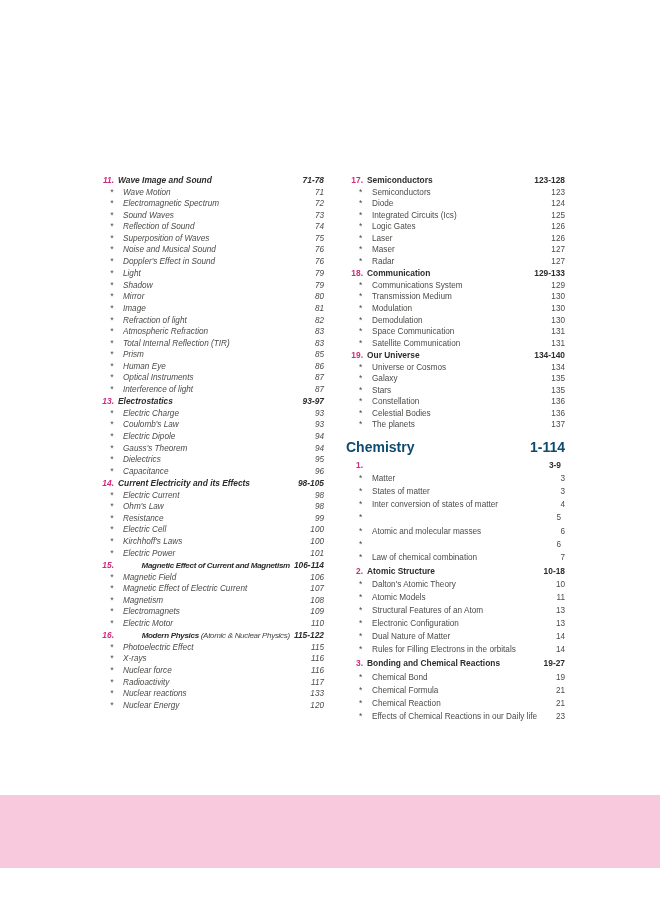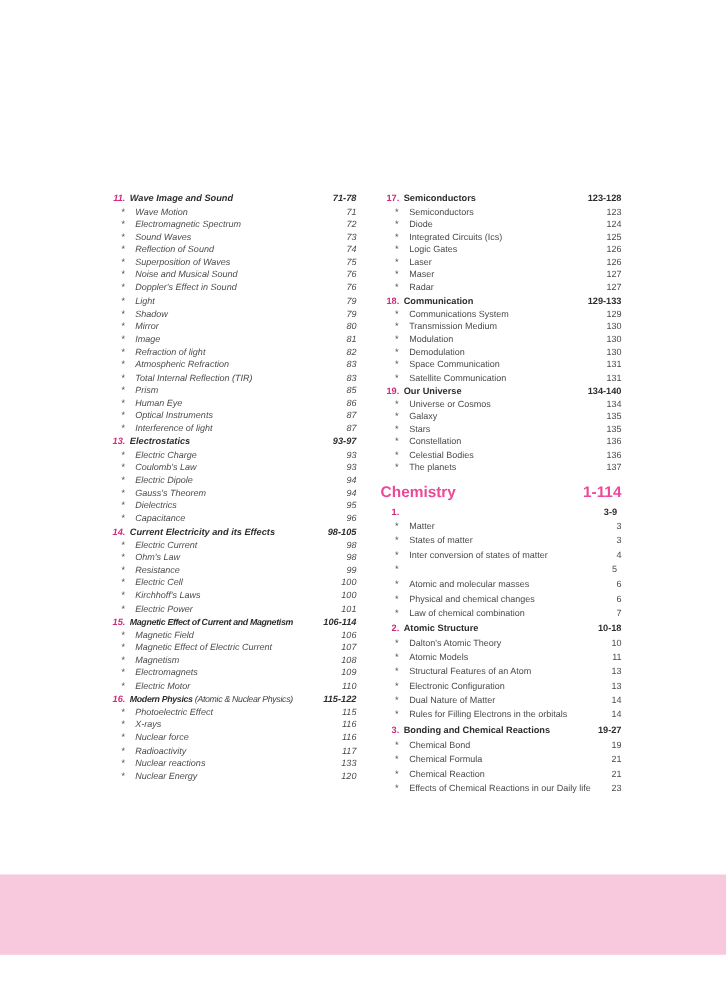--- a/index.html
+++ b/index.html
@@ -13,21 +13,21 @@
   .toc-col{position:absolute;top:174px;}
   .toc-col-left{left:97px;width:227px;font-style:italic;}
   .toc-col-right{left:346px;width:219px;}
 
   .chapter-block{margin-top:1px;}
   .chapter-row{
     display:grid;grid-template-columns:17px 1fr auto;column-gap:4px;
     font-size:8.4px;line-height:11.55px;font-weight:bold;color:#2e2d2c;
     align-items:baseline;white-space:nowrap;
   }
-  .chapter-row.tight .chapter-title{letter-spacing:-0.3px;font-size:8px;}
+  .chapter-row.tight .chapter-title{letter-spacing:-0.3px;font-size:8px;text-align:right;}
   .chapter-num{text-align:right;color:#cf2a7c;}
   .chapter-title{overflow:hidden;}
   .chapter-suffix{font-weight:normal;color:#45443f;}
   .chapter-pages{text-align:right;color:#2e2d2c;}
 
   .item-row{
     display:grid;grid-template-columns:9px 1fr auto;column-gap:4px;
     padding-left:13px;
     font-size:8.2px;line-height:11.55px;color:#4c4b49;
     align-items:baseline;white-space:nowrap;
@@ -35,21 +35,21 @@
   .bullet{color:#4c4b49;font-size:8.5px;}
   .item-page{text-align:right;}
 
   
   .wide .chapter-row{line-height:13.1px;}
   .wide .item-row{line-height:13.1px;}
 
   .section-row{
     display:flex;justify-content:space-between;align-items:baseline;
     margin:8px 0 4px 0;
-    font-size:14px;font-weight:bold;color:#ec4899;line-height:16px;
+    font-size:14px;font-weight:bold;color:#0c4a6e;line-height:16px;
   }
 
   .bottom-band{
     position:absolute;left:0;top:795px;width:660px;height:73px;
     background:#f8c8dc;
   }
 </style>
 </head>
 <body>
 
@@ -443,21 +443,20 @@
           <span class="bullet">*</span>
           <span class="item-page">5</span>
         </div>
         <div class="item-row">
           <span class="bullet">*</span>
           <span class="item-label">Atomic and molecular masses</span>
           <span class="item-page">6</span>
         </div>
         <div class="item-row">
           <span class="bullet">*</span>
-          <span class="item-label">Physical and chemical changes</span>
           <span class="item-page">6</span>
         </div>
         <div class="item-row">
           <span class="bullet">*</span>
           <span class="item-label">Law of chemical combination</span>
           <span class="item-page">7</span>
         </div>
       </div>
       <div class="chapter-block wide">
         <div class="chapter-row">

